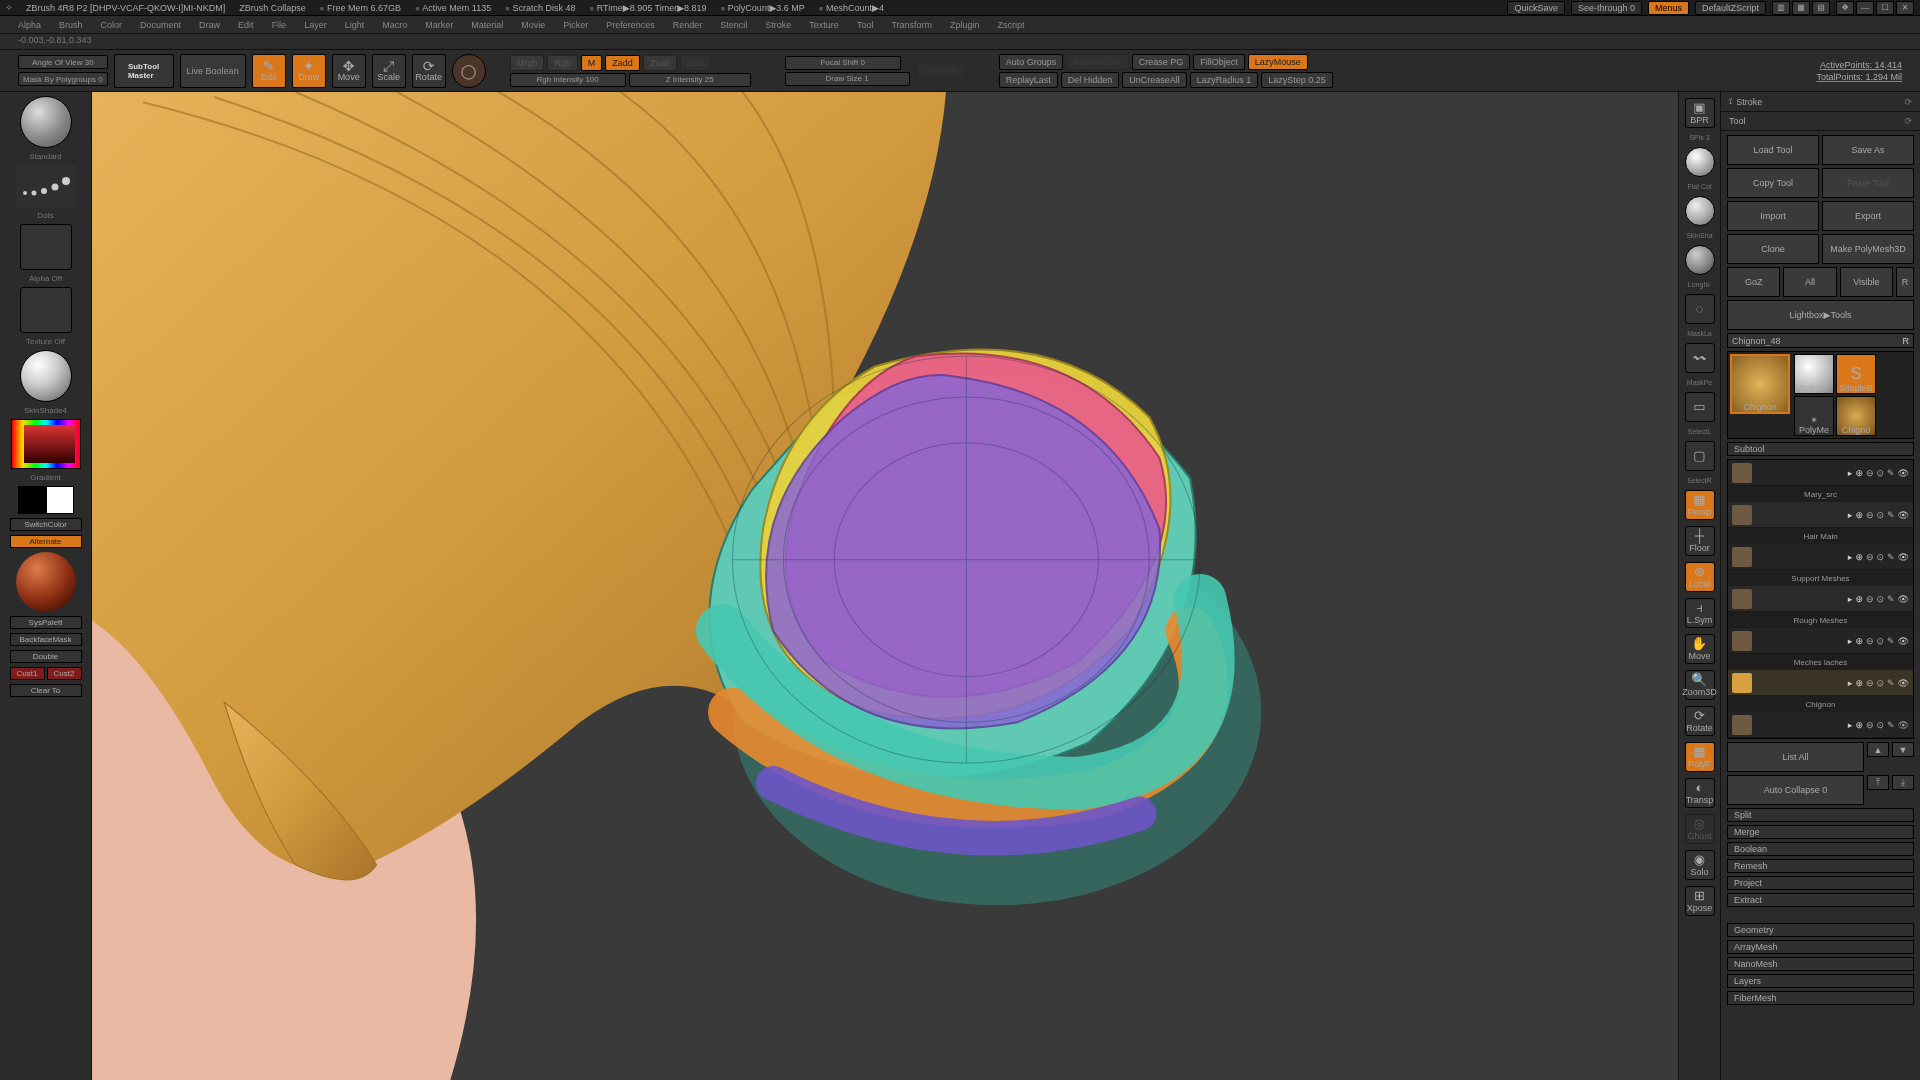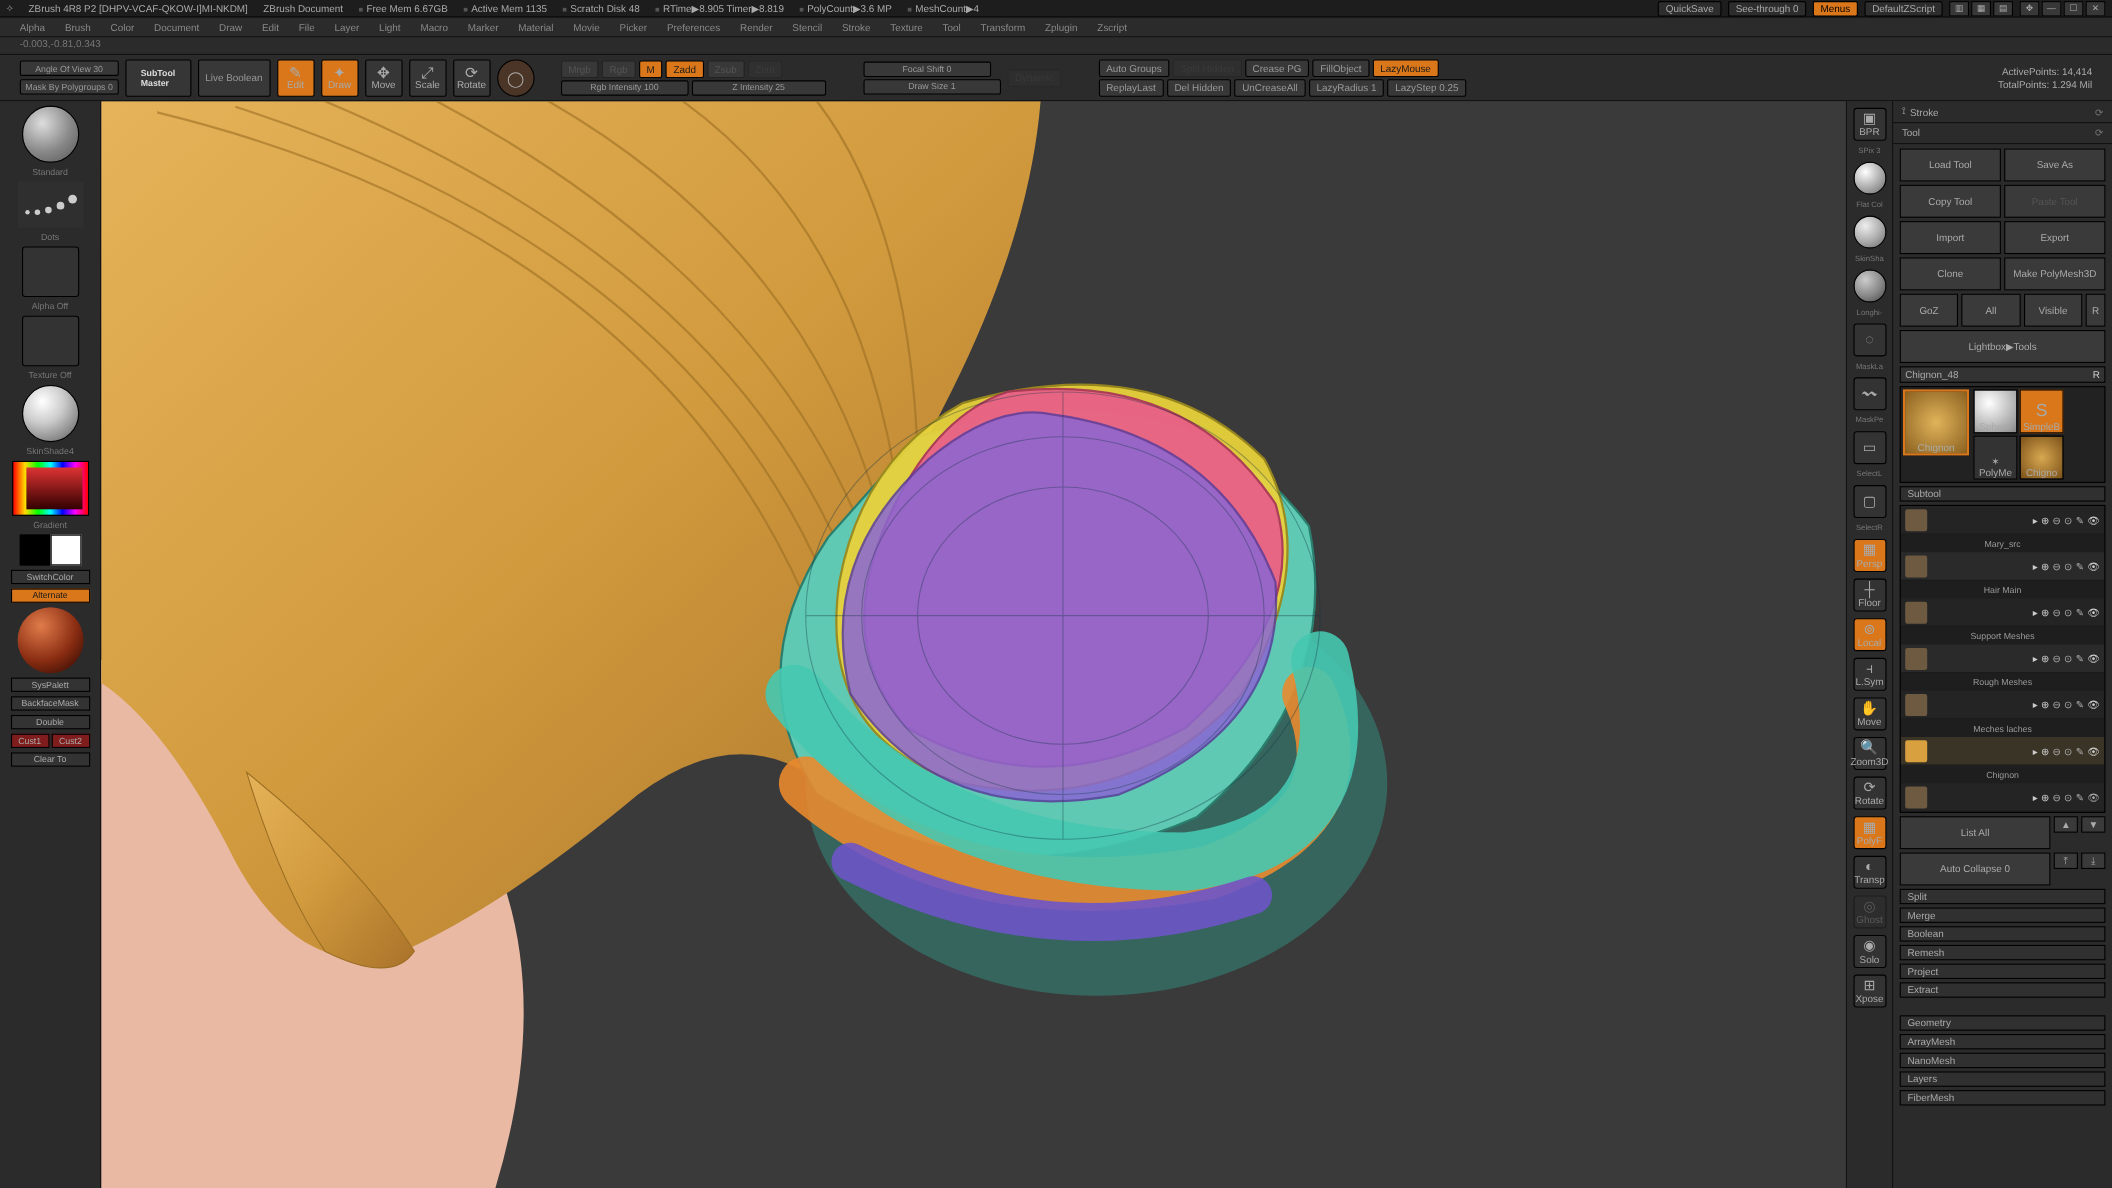--- a/index.html
+++ b/index.html
@@ -18,21 +18,21 @@
   .toolbar { display:flex; align-items:center; gap:6px; padding:4px 18px; background:#2b2b2b; border-bottom:1px solid #111; height:42px;}
   .big-btn { background:#d9771a; border:1px solid #000; width:34px; height:34px; display:flex; flex-direction:column; align-items:center; justify-content:center; color:#000; font-size:8px; border-radius:2px;}
   .big-btn.dark { background:#363636; color:#aaa; }
   .big-btn .ico { font-size:14px; line-height:12px; }
   .chip { display:inline-flex; align-items:center; justify-content:center; height:16px; padding:0 6px; background:#383838; border:1px solid #000; border-radius:2px; color:#999; font-size:9px; white-space:nowrap;}
   .chip.orange { background:#d9771a; color:#1a1a1a; }
   .chip.dim { color:#555; border-color:#222;}
   .chip.mini { height:14px; padding:0 4px; font-size:8px;}
   .row { display:flex; gap:3px; }
   .col { display:flex; flex-direction:column; gap:3px; }
-  .tb-stats { margin-left:auto; display:flex; flex-direction:column; gap:2px; font-size:9px; color:#888; align-items:flex-end;}
+  .tb-stats { margin-left:auto; display:flex; flex-direction:column; gap:2px; font-size:9px; color:#888; align-items:flex-end;text-decoration:underline;}
 
   .workspace { position:absolute; top:92px; left:0; right:0; bottom:0; display:flex; }
 
   
   .left-pal { width:92px; background:#2b2b2b; display:flex; flex-direction:column; align-items:center; gap:4px; padding:4px 6px; border-right:1px solid #111;}
   .swatch { width:52px; height:52px; background:#3a3a3a; border:1px solid #000; border-radius:3px; display:flex; align-items:center; justify-content:center;}
   .swatch.round { border-radius:50%; background:radial-gradient(circle at 35% 30%, #ddd, #888 55%, #555);}
   .lp-label { font-size:8px; color:#777;}
   .stroke-dots { width:60px; height:42px; background:#2f2f2f; display:flex; align-items:center; justify-content:center; }
   .stroke-dots svg circle { fill:#ccc; }
@@ -85,21 +85,21 @@
 
   .label-val { display:flex; justify-content:space-between; background:#333; border:1px solid #000; padding:1px 4px; height:15px; align-items:center; font-size:9px;}
   .label-val .v { color:#ccc; }
 </style>
 </head>
 <body>
 
 <div class="titlebar">
   <span style="color:#888">⟡</span>
   <span>ZBrush 4R8 P2 [DHPV-VCAF-QKOW-I]MI-NKDM]</span>
-  <span>ZBrush Document</span>
+  <span>ZBrush Collapse</span>
   <span class="dot">Free Mem 6.67GB</span>
   <span class="dot">Active Mem 1135</span>
   <span class="dot">Scratch Disk 48</span>
   <span class="dot">RTime▶8.905 Timer▶8.819</span>
   <span class="dot">PolyCount▶3.6 MP</span>
   <span class="dot">MeshCount▶4</span>
   <div class="titlebar-right">
     <span class="pill dark">QuickSave</span>
     <span class="pill dark">See-through  0</span>
     <span class="pill orange">Menus</span>

